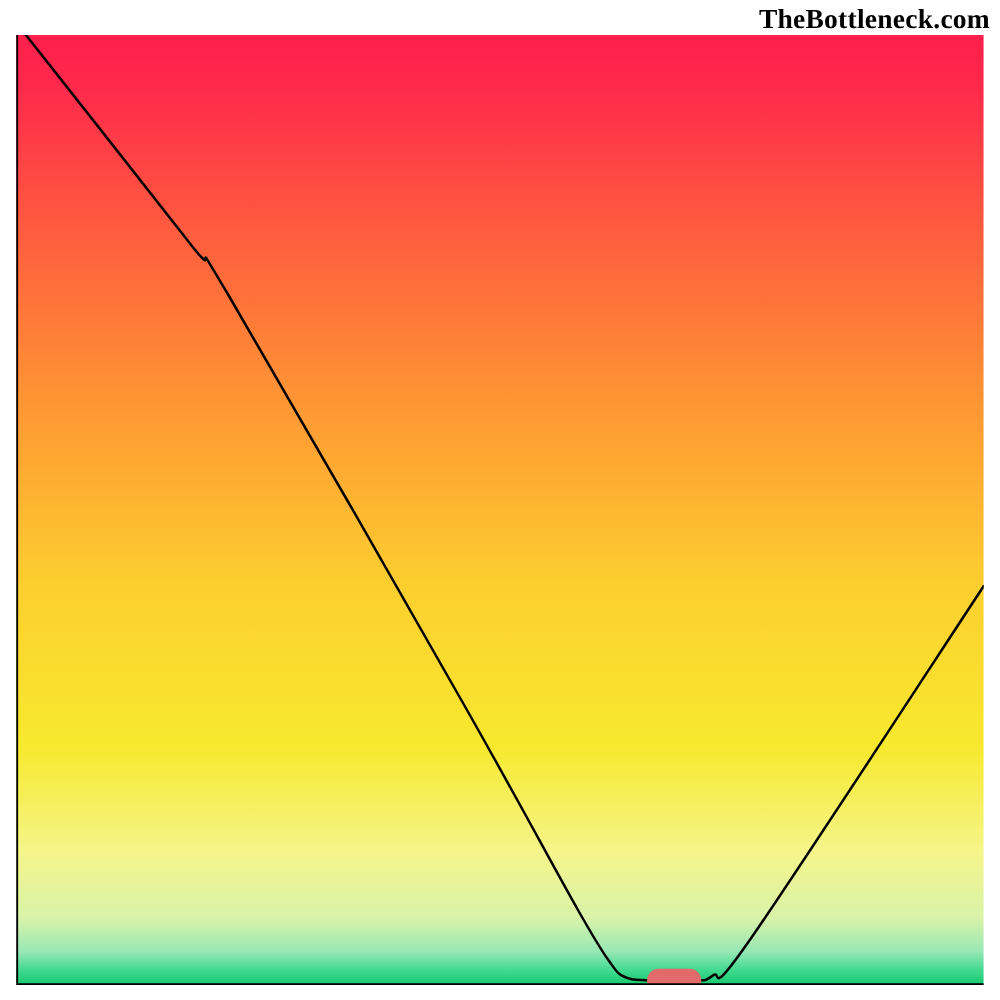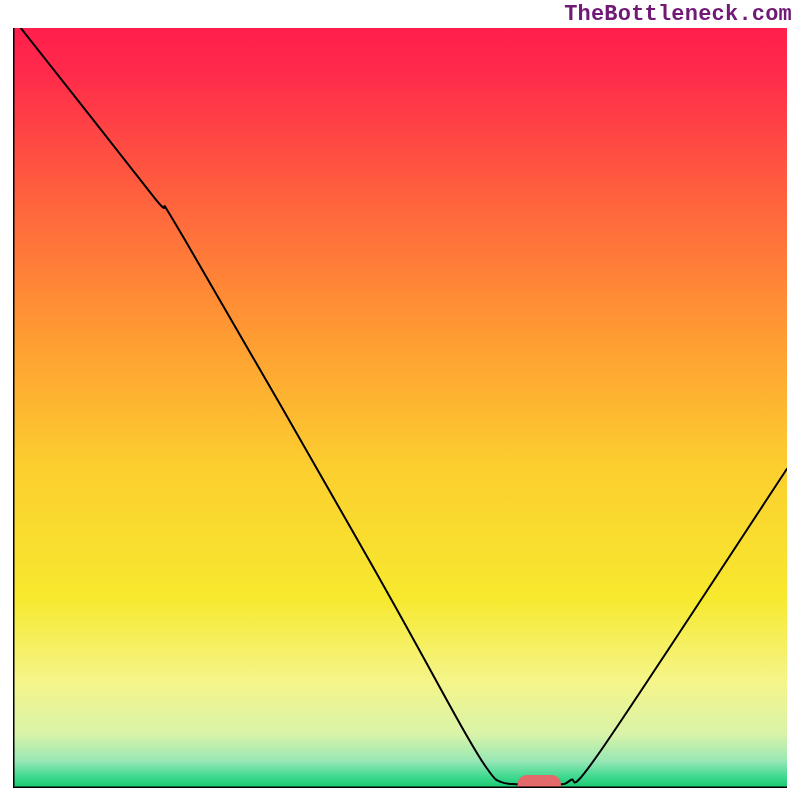--- a/index.html
+++ b/index.html
@@ -12,24 +12,24 @@
   }
   .container {
     position: relative;
     width: 800px;
     height: 800px;
   }
   .watermark {
     position: absolute;
     top: 2px;
     right: 8px;
-    font-family: Liberation Mono, monospace;
+    font-family: Liberation Serif, serif;
     font-size: 22px;
     font-weight: bold;
-    color: #701a75;
+    color: #000000;
     letter-spacing: 0.2px;
   }
   .plot {
     position: absolute;
     left: 13px;
     top: 28px;
     width: 774px;
     height: 760px;
   }
   svg { display: block; }

